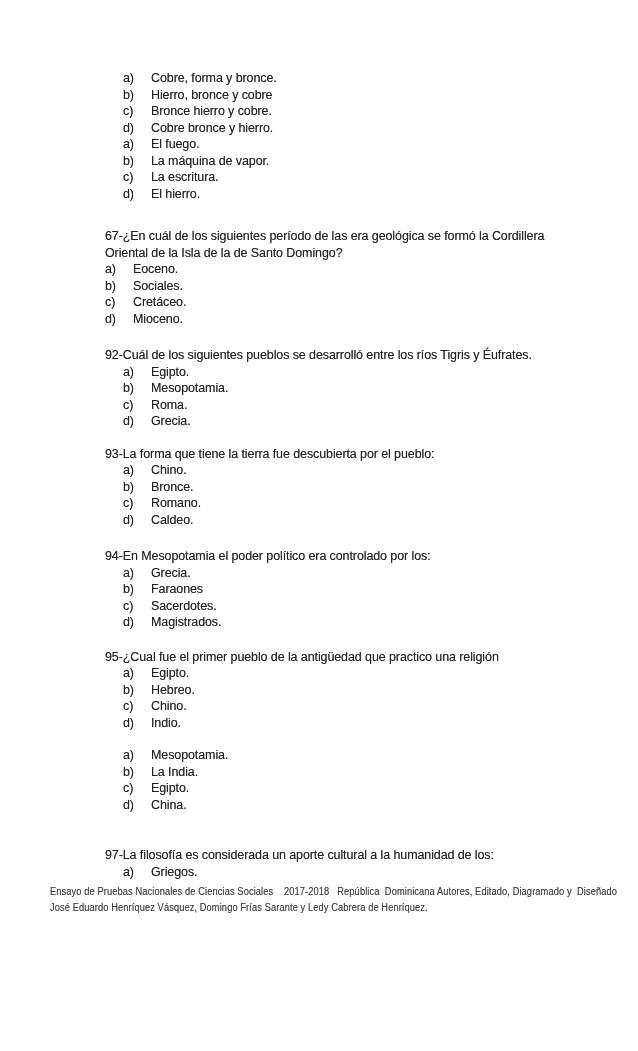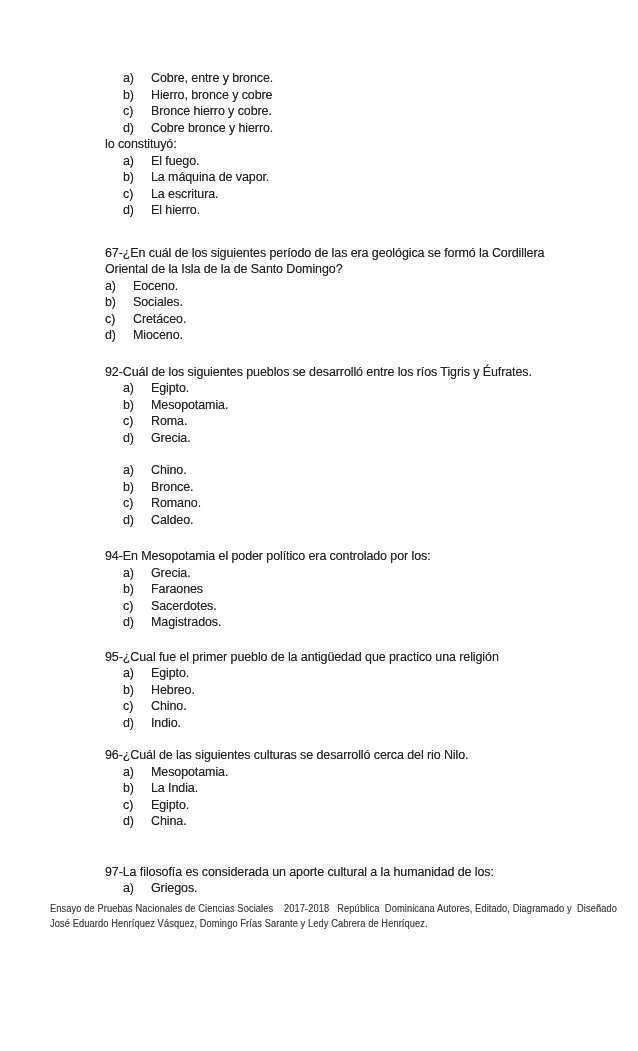--- a/index.html
+++ b/index.html
@@ -72,38 +72,37 @@
   }
 </style>
 </head>
 <body>
 
 <div class="page">
   <div class="content">
       <div class="options opts-indent">
         <div class="opt-row">
           <span class="opt-letter">a)</span>
-          <span class="opt-text">Cobre, entre y bronce.</span>
+          <span class="opt-text">Cobre, forma y bronce.</span>
         </div>
         <div class="opt-row">
           <span class="opt-letter">b)</span>
           <span class="opt-text">Hierro, bronce y cobre</span>
         </div>
         <div class="opt-row">
           <span class="opt-letter">c)</span>
           <span class="opt-text">Bronce hierro y cobre.</span>
         </div>
         <div class="opt-row">
           <span class="opt-letter">d)</span>
           <span class="opt-text">Cobre bronce y hierro.</span>
         </div>
       </div>
       <section class="question">
         <div class="stem">
-          <div class="stem-line">lo constituyó:</div>
         </div>
         <div class="options opts-indent">
           <div class="opt-row">
             <span class="opt-letter">a)</span>
             <span class="opt-text">El fuego.</span>
           </div>
           <div class="opt-row">
             <span class="opt-letter">b)</span>
             <span class="opt-text">La máquina de vapor.</span>
           </div>
@@ -158,20 +157,23 @@
             <span class="opt-letter">c)</span>
             <span class="opt-text">Roma.</span>
           </div>
           <div class="opt-row">
             <span class="opt-letter">d)</span>
             <span class="opt-text">Grecia.</span>
           </div>
         </div>
       </section>
       <section class="question">
+        <div class="stem">
+          <div class="stem-line">93-La forma que tiene la tierra fue descubierta  por el pueblo:</div>
+        </div>
         <div class="options opts-indent">
           <div class="opt-row">
             <span class="opt-letter">a)</span>
             <span class="opt-text">Chino.</span>
           </div>
           <div class="opt-row">
             <span class="opt-letter">b)</span>
             <span class="opt-text">Bronce.</span>
           </div>
           <div class="opt-row">
@@ -224,23 +226,20 @@
             <span class="opt-letter">c)</span>
             <span class="opt-text">Chino.</span>
           </div>
           <div class="opt-row">
             <span class="opt-letter">d)</span>
             <span class="opt-text">Indio.</span>
           </div>
         </div>
       </section>
       <section class="question">
-        <div class="stem">
-          <div class="stem-line">96-¿Cuál de las siguientes culturas se desarrolló cerca del rio Nilo.</div>
-        </div>
         <div class="options opts-indent">
           <div class="opt-row">
             <span class="opt-letter">a)</span>
             <span class="opt-text">Mesopotamia.</span>
           </div>
           <div class="opt-row">
             <span class="opt-letter">b)</span>
             <span class="opt-text">La India.</span>
           </div>
           <div class="opt-row">

